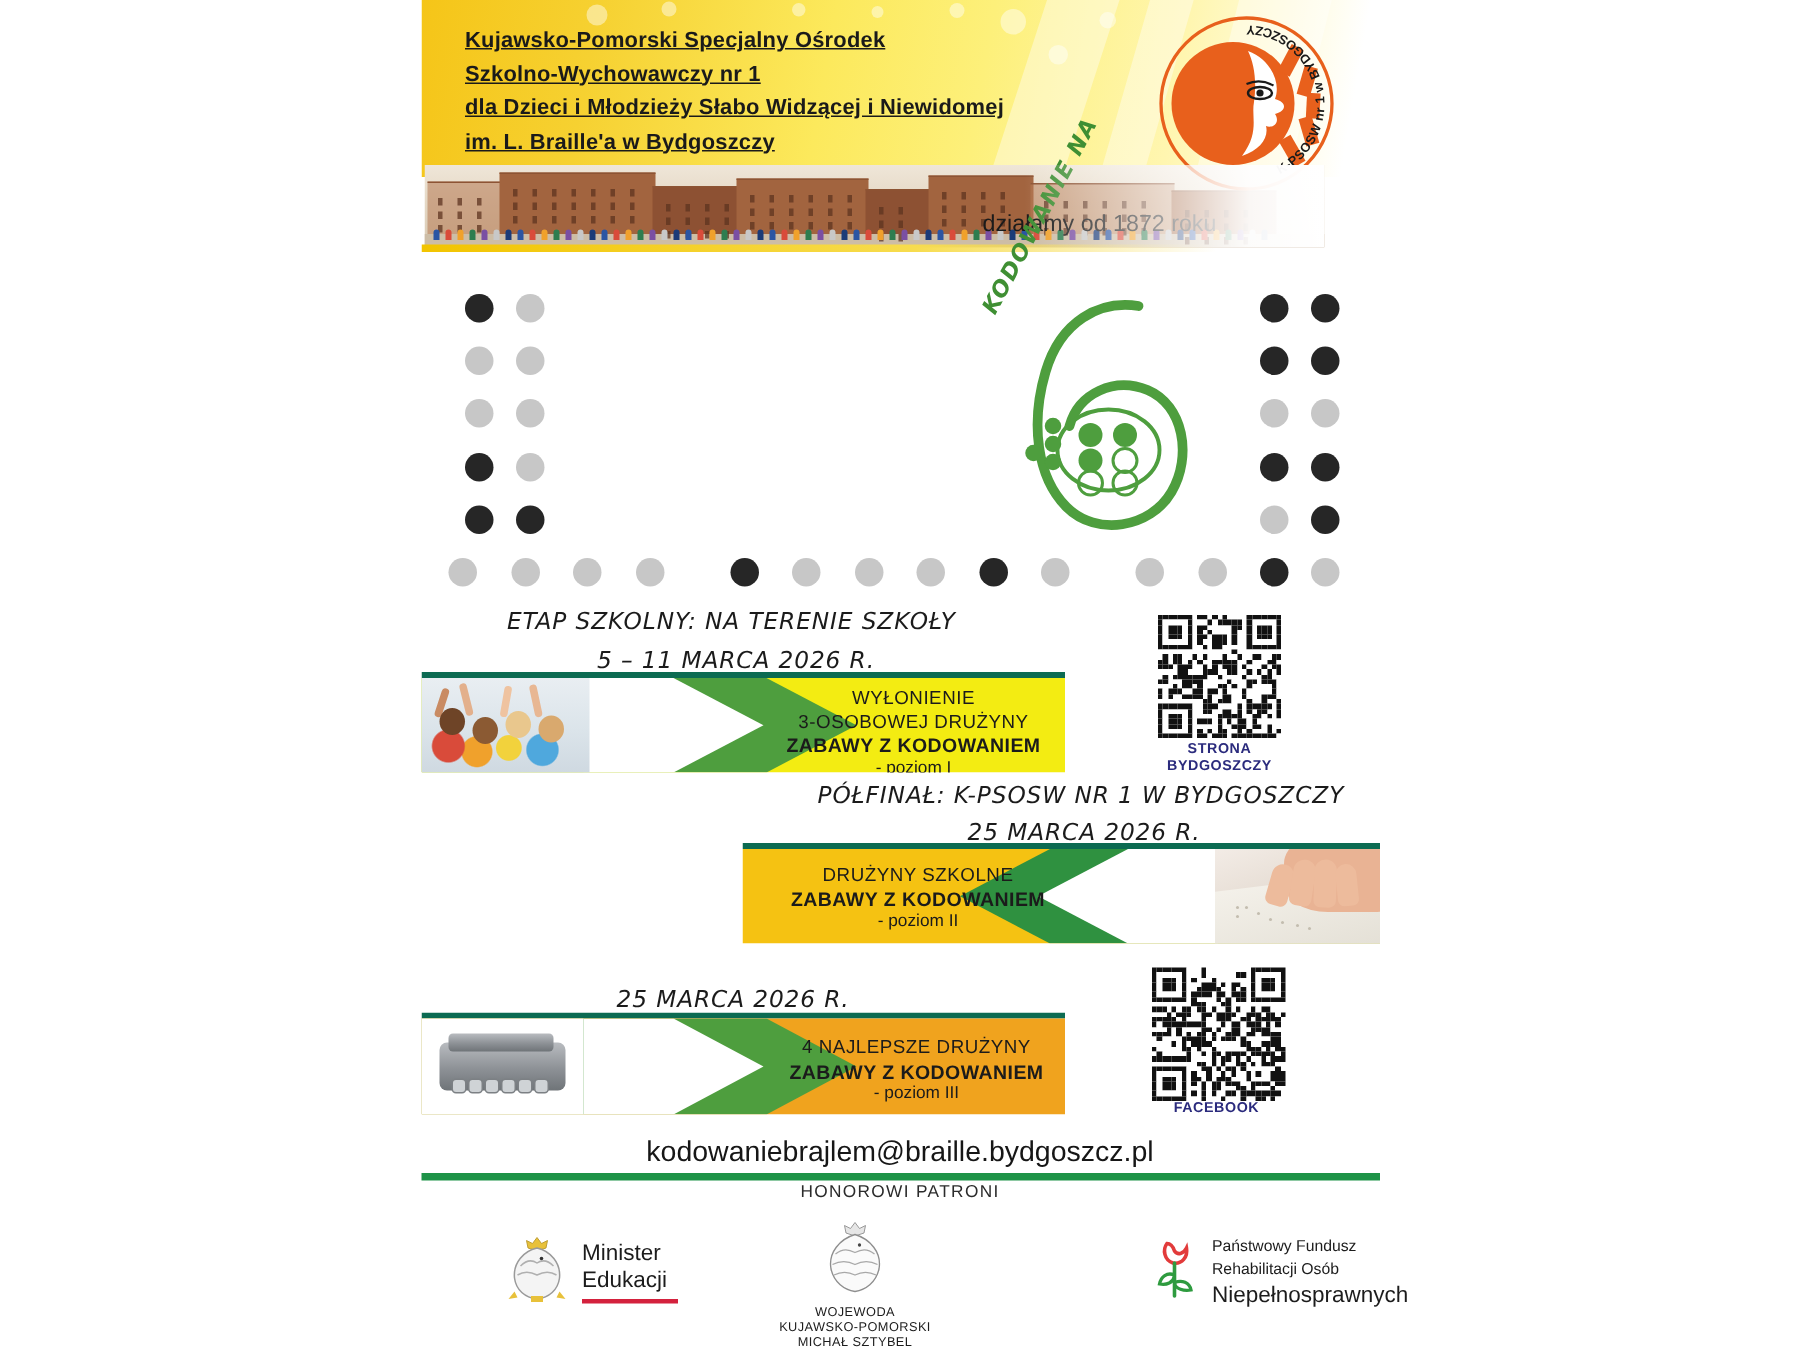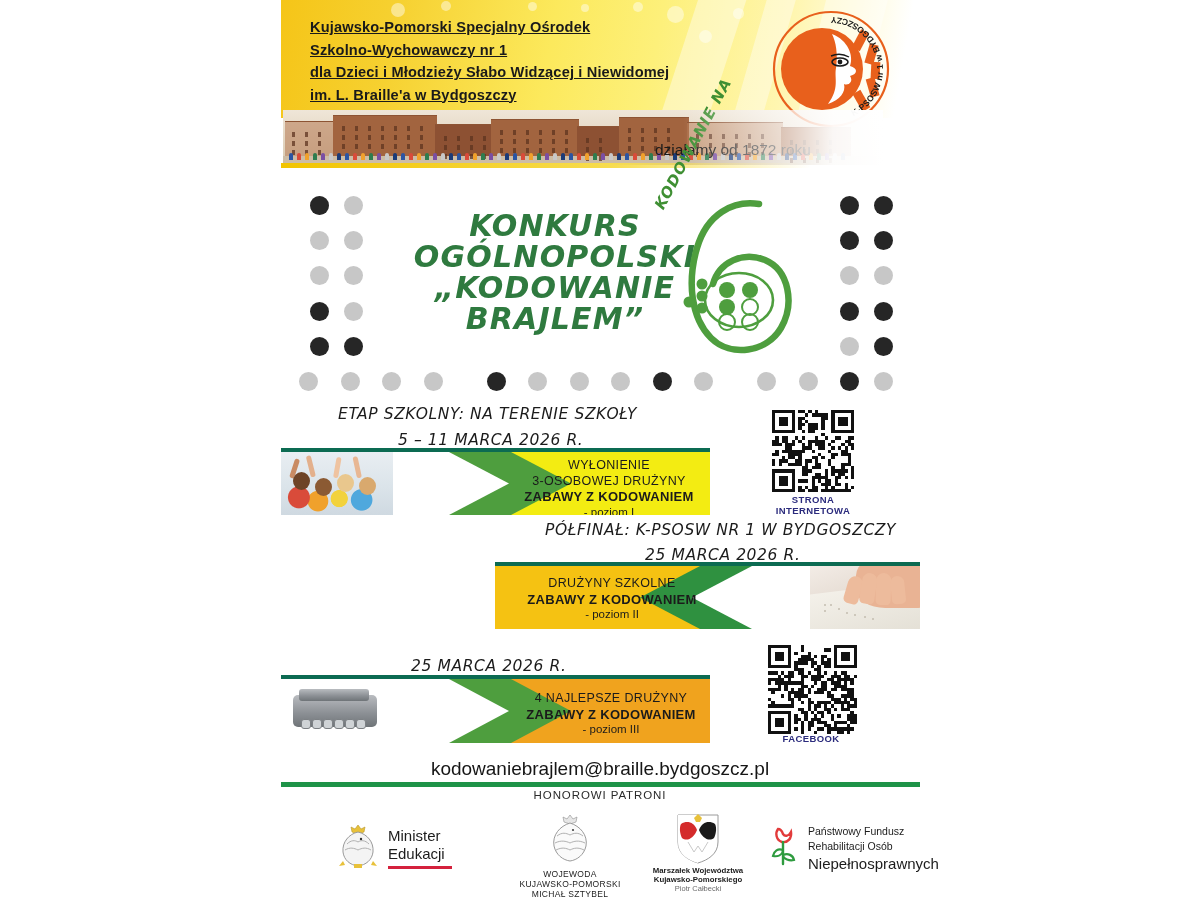--- a/index.html
+++ b/index.html
@@ -391,26 +391,20 @@
     <div class="dot on" style="left:487px;top:372px;"></div>
       <div class="dot off" style="left:528px;top:372px;"></div>
     <div class="dot off" style="left:570px;top:372px;"></div>
       <div class="dot off" style="left:611px;top:372px;"></div>
     <div class="dot on" style="left:653px;top:372px;"></div>
       <div class="dot off" style="left:694px;top:372px;"></div>
     <div class="dot off" style="left:757px;top:372px;"></div>
       <div class="dot off" style="left:799px;top:372px;"></div>
   </div>
 
-  <div class="titleart">
-    <div class="ln t1">KONKURS</div>
-    <div class="ln t2">OGÓLNOPOLSKI</div>
-    <div class="ln t3">„KODOWANIE</div>
-    <div class="ln t4">BRAJLEM”</div>
-  </div>
 
   <div class="six-wrap">
     <div class="kodnapis">KODOWANIE NA</div>
     <svg width="150" height="165" viewBox="0 0 150 165">
       <path d="M104 12 C 78 8, 52 22, 42 56 C 32 90, 36 126, 56 146 C 76 166, 112 160, 126 136
                C 140 112, 134 78, 110 68 C 88 59, 64 70, 58 92" fill="none" stroke="#4e9e3e" stroke-width="6.5" stroke-linecap="round"></path>
       <ellipse cx="84" cy="108" rx="34" ry="27" fill="none" stroke="#4e9e3e" stroke-width="2.6"></ellipse>
       <circle cx="72" cy="98" r="8" fill="#4e9e3e"></circle>
       <circle cx="95" cy="98" r="8" fill="#4e9e3e"></circle>
       <circle cx="72" cy="115" r="8" fill="#4e9e3e"></circle>
@@ -1079,21 +1073,21 @@
         <i style="width: 3.3px; height: 3.3px; background: rgb(17, 17, 17);"></i>
         <i style="width: 3.3px; height: 3.3px; background: rgb(17, 17, 17);"></i>
         <i style="width: 3.3px; height: 3.3px; background: rgb(17, 17, 17);"></i>
         <i style="width: 3.3px; height: 3.3px; background: rgb(17, 17, 17);"></i>
         <i style="width: 3.3px; height: 3.3px; background: rgb(17, 17, 17);"></i>
         <i style="width: 3.3px; height: 3.3px; background: rgb(255, 255, 255);"></i>
       </div>
   </div>
   <div class="qrlabel" style="left:757px;top:494px;width:112px;">
     <div>STRONA</div>
-    <div>INTERNETOWA</div>
+    <div>BYDGOSZCZY</div>
   </div>
 
   <div class="stage-txt" style="left:545px;top:521px;">PÓŁFINAŁ: K-PSOSW NR 1 W BYDGOSZCZY</div>
   <div class="stage-txt" style="left:645px;top:546px;">25 MARCA 2026 R.</div>
 
   <div class="banner" style="left:495px;top:562px;width:425px;height:67px;">
     <div class="ban-top"></div>
     <div class="ban-body" style="background:#f5c212;">
       <svg width="425" height="63" viewBox="0 0 425 63" style="position:absolute;left:0;top:0;">
         <polygon points="425,0 205,0 145,31.5 205,63 425,63" fill="#2f9140"></polygon>
@@ -1915,33 +1909,20 @@
       <path d="M14 24 C19 20, 23 21, 27 23 C31 21, 35 20, 40 24" fill="none" stroke="#a8a8a8" stroke-width=".9"></path>
       <path d="M12 31 C18 28, 23 29, 27 31 C31 29, 36 28, 42 31" fill="none" stroke="#a8a8a8" stroke-width=".9"></path>
       <path d="M13 38 C19 35, 23 36, 27 38 C31 36, 35 35, 41 38" fill="none" stroke="#a8a8a8" stroke-width=".9"></path>
       <circle cx="30" cy="18" r="1.1" fill="#444"></circle>
     </svg>
     <div class="sp-txt" style="font-size:8.5px;letter-spacing:.3px;margin-top:3px;">WOJEWODA</div>
     <div class="sp-txt" style="font-size:8.5px;letter-spacing:.3px;">KUJAWSKO-POMORSKI</div>
     <div class="sp-txt" style="font-size:8.5px;letter-spacing:.3px;">MICHAŁ SZTYBEL</div>
   </div>
 
-  <div class="sponsor" style="left:638px;top:812px;width:120px;height:80px;text-align:center;">
-    <svg width="48" height="52" viewBox="0 0 48 52" style="display:block;margin:0 auto;">
-      <path d="M4 3 H44 V30 C44 42, 34 48, 24 51 C14 48, 4 42, 4 30 Z" fill="#ffffff" stroke="#9a9a9a" stroke-width="1"></path>
-      <path d="M4 3 H24 V51 C14 48, 4 42, 4 30 Z" fill="#ffffff"></path>
-      <path d="M7 12 C13 8, 20 10, 23 18 C20 26, 13 30, 8 26 C6 22, 5 16, 7 12 Z" fill="#d42b2b"></path>
-      <path d="M41 12 C35 8, 28 10, 25 18 C28 26, 35 30, 40 26 C42 22, 43 16, 41 12 Z" fill="#1a1a1a"></path>
-      <path d="M20 6 L24 2 L28 6 L26 10 H22 Z" fill="#e8c13a"></path>
-      <path d="M14 30 L20 40 L24 34 L28 40 L34 30" fill="none" stroke="#c9c9c9" stroke-width="1"></path>
-    </svg>
-    <div class="sp-txt" style="font-size:7.8px;font-weight:bold;margin-top:2px;">Marszałek Województwa</div>
-    <div class="sp-txt" style="font-size:7.8px;font-weight:bold;">Kujawsko-Pomorskiego</div>
-    <div class="sp-txt" style="font-size:7.5px;color:#6b6b6b;">Piotr Całbecki</div>
-  </div>
 
   <div class="sponsor" style="left:770px;top:823px;width:160px;height:55px;">
     <svg width="30" height="42" viewBox="0 0 30 42" style="position:absolute;left:0;top:2px;">
       <path d="M8 4 C5 8, 6 15, 12 17 C18 18, 22 13, 21 7 C19 11, 15 12, 13 9 C12 6, 10 4, 8 4 Z" fill="none" stroke="#e23b3b" stroke-width="2.4" stroke-linecap="round"></path>
       <path d="M13 17 L13 39" stroke="#2e9b3f" stroke-width="2.4" stroke-linecap="round"></path>
       <path d="M13 25 C8 23, 4 26, 3 31 C8 32, 12 30, 13 26" fill="none" stroke="#2e9b3f" stroke-width="2.2"></path>
       <path d="M13 30 C18 28, 23 30, 24 35 C19 36, 14 34, 13 31" fill="none" stroke="#2e9b3f" stroke-width="2.2"></path>
     </svg>
     <div class="sp-txt" style="position:absolute;left:38px;top:2px;font-size:10.5px;">Państwowy Fundusz</div>
     <div class="sp-txt" style="position:absolute;left:38px;top:17px;font-size:10.5px;">Rehabilitacji Osób</div>

